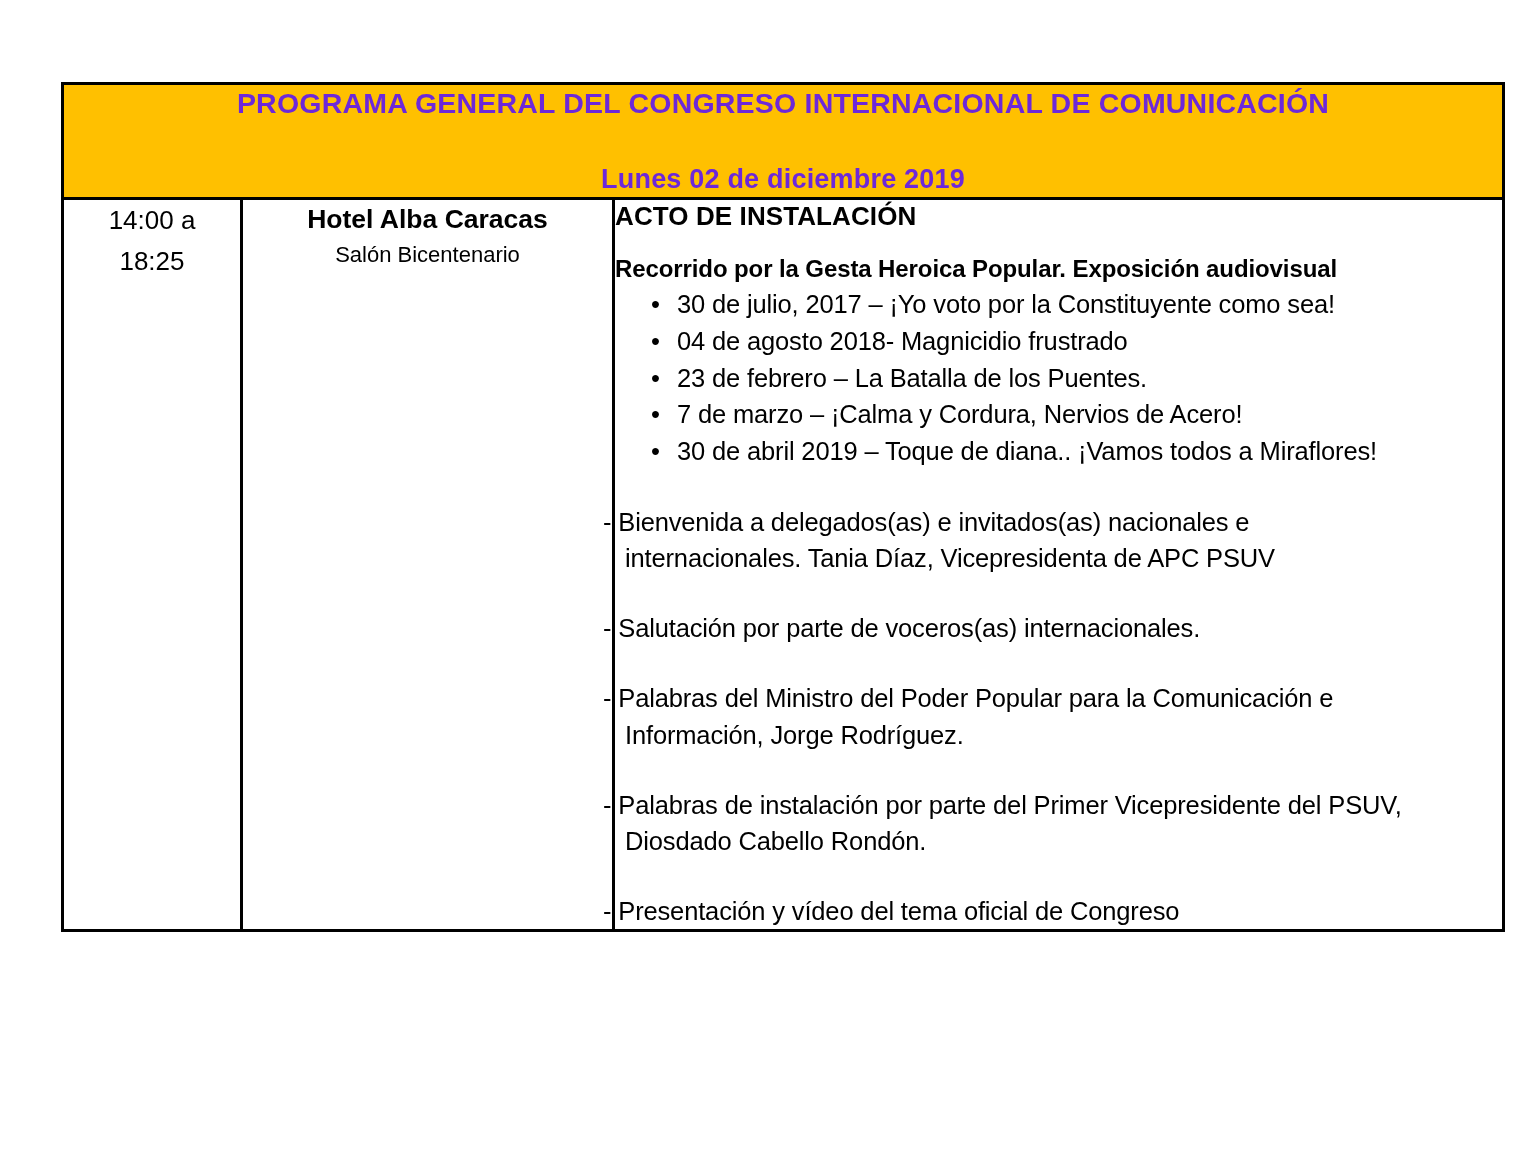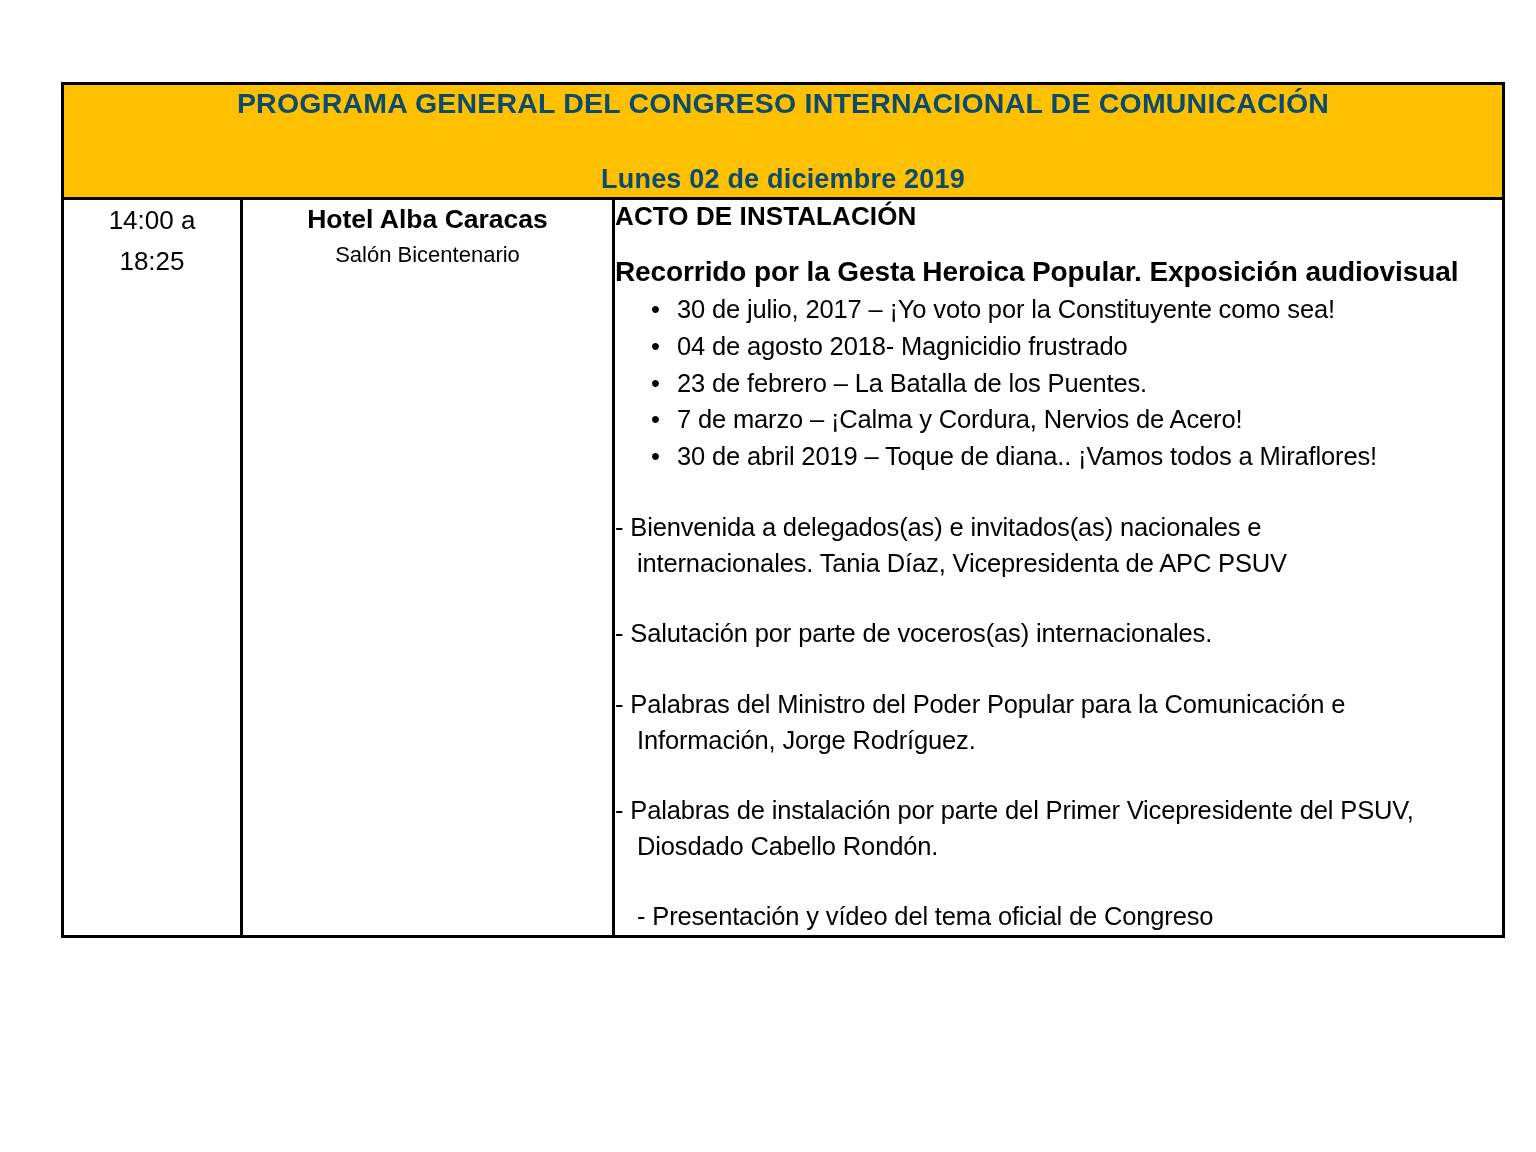--- a/index.html
+++ b/index.html
@@ -39,21 +39,21 @@
     background: #ffc000;
     text-align: center;
     padding: 14px 10px 14px 10px;
     border: 3px solid #000000;
   }
   .header-line {
     font-weight: bold;
     font-size: 28px;
     line-height: 1.32;
     letter-spacing: 0.2px;
-    color: #0c4a6e;
+    color: #6d28d9;
     white-space: nowrap;
   }
   .header-line.title {
     font-size: 28.5px;
   }
   .header-line.subtitle {
     font-size: 27px;
     margin-top: 39px;
   }
 
@@ -101,21 +101,21 @@
 
   
   .desc-heading {
     font-weight: bold;
     font-size: 26px;
     margin: 0 0 20px 0;
     letter-spacing: 0.1px;
   }
   .desc-subheading {
     font-weight: bold;
-    font-size: 28px;
+    font-size: 24px;
     margin: 0 7px 2px 0;
     letter-spacing: -0.1px;
   }
   ul.bullet-list {
     list-style: none;
     margin: 0 0 34px 0;
     padding: 0 0 0 62px;
   }
   ul.bullet-list li {
     position: relative;
@@ -127,24 +127,23 @@
   ul.bullet-list li .bullet-dot {
     position: absolute;
     left: -26px;
     top: 0;
   }
   .desc-para {
     margin: 0 0 34px 0;
     font-size: 25.5px;
     line-height: 1.42;
     letter-spacing: -0.15px;
-    padding-left: 12px;
     text-indent: -12px;
   }
-  .desc-para:last-child { margin-bottom: 0; margin-left: 22px; }
+  .desc-para:last-child { margin-bottom: 0; }
   .desc-para .cont {
     display: block;
     text-indent: 0;
     padding-left: 10px;
   }
 </style>
 </head>
 <body>
 
 <table class="program-table">

